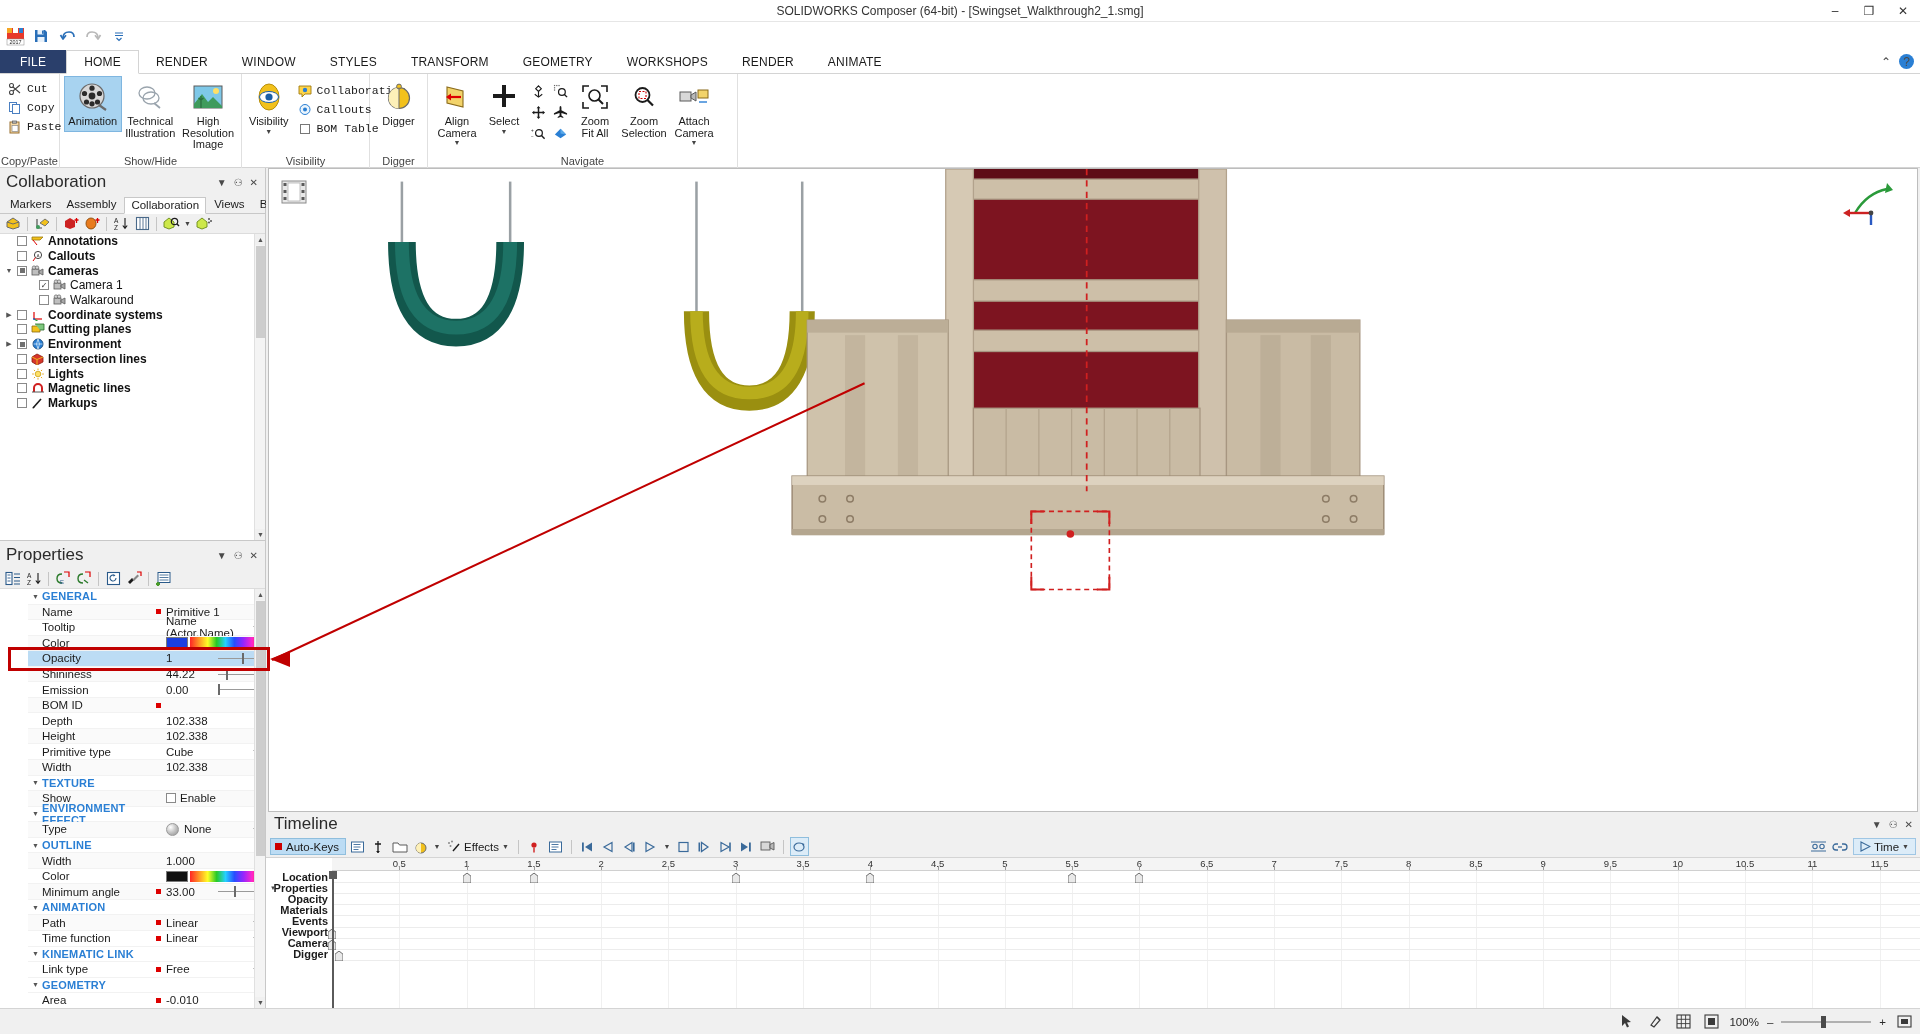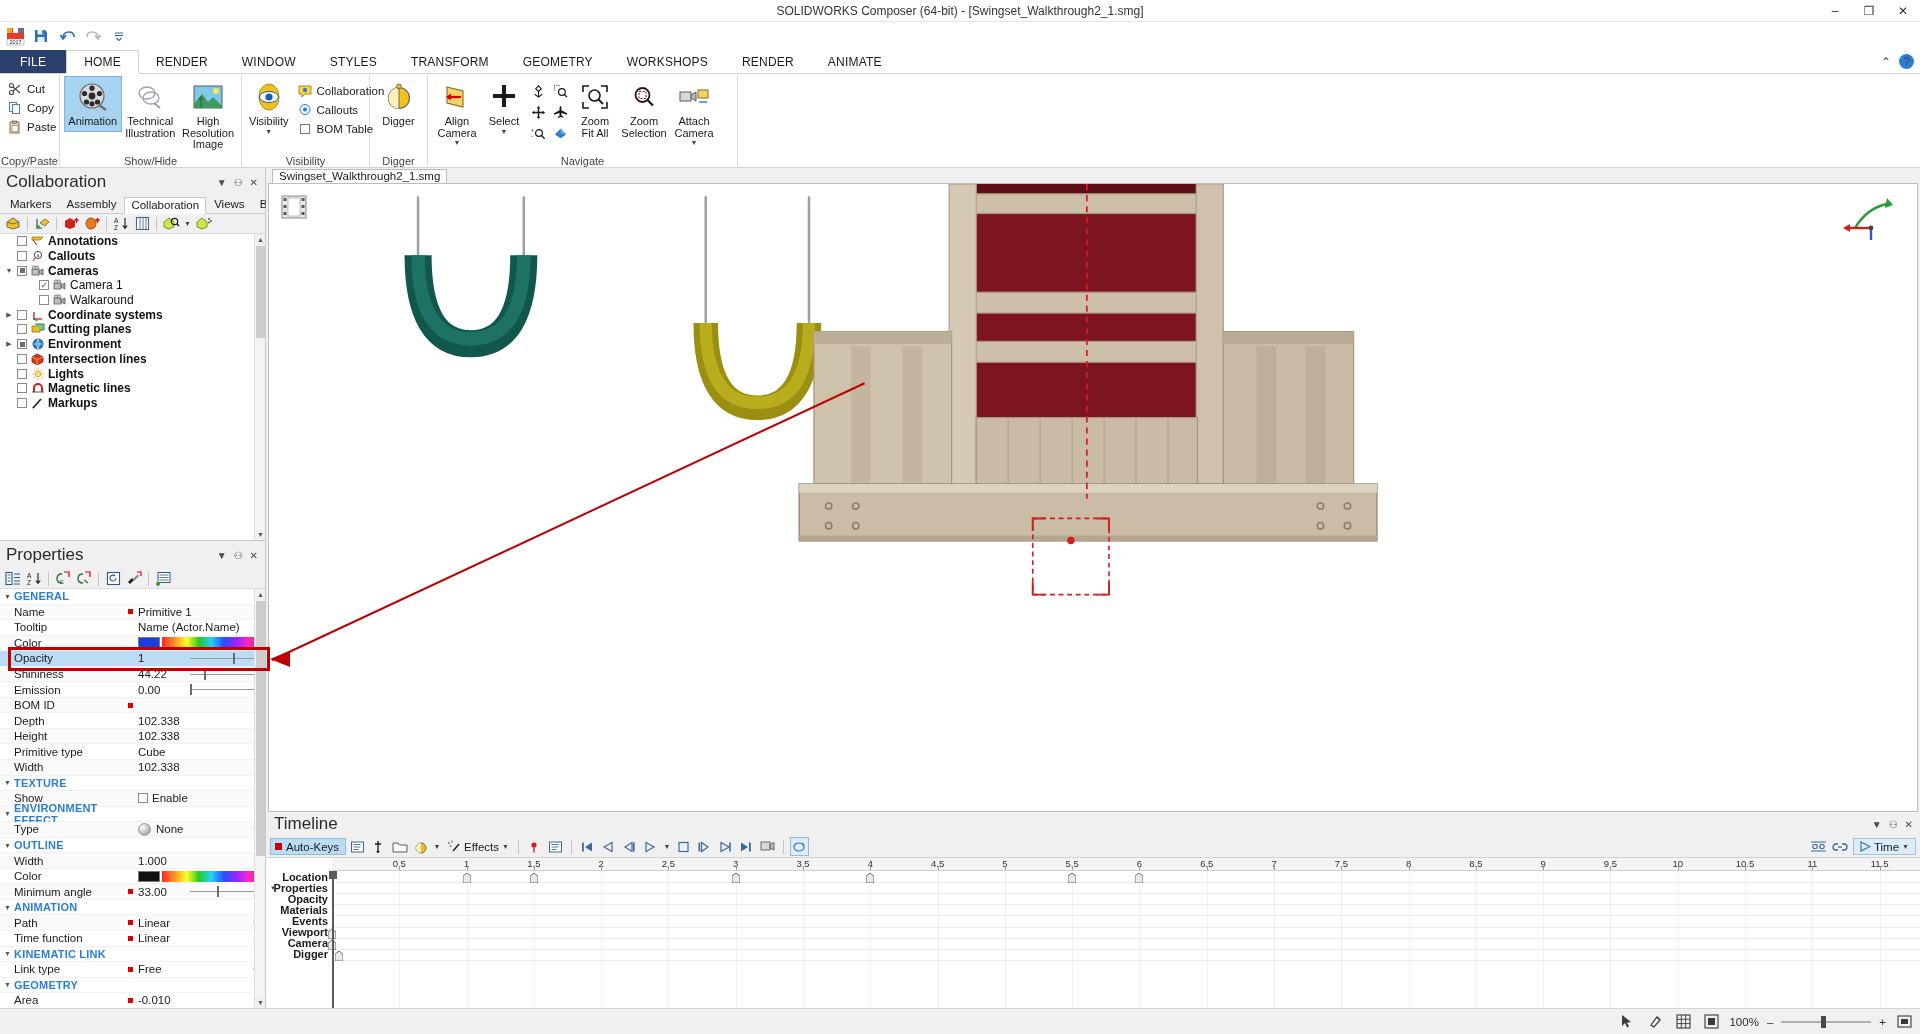--- a/index.html
+++ b/index.html
@@ -42,21 +42,21 @@
   .rgroup-body{ flex:1; display:flex; align-items:flex-start; padding:3px 5px 0 5px; gap:2px; }
   .rgroup-label{ height:14px; font-size:11px; color:#444; text-align:center; line-height:14px; }
 
   .bigbtn{ width:64px; display:flex; flex-direction:column; align-items:center;
     padding:3px 2px; text-align:center; font-size:11px; line-height:11.5px; color:#1b1b1b; }
   .bigbtn.sel{ background:#a8d3f0; outline:1px solid #7fb6e0; }
   .bigbtn .ic{ height:34px; display:flex; align-items:center; justify-content:center; }
   .bigbtn .lbl{ margin-top:2px; }
 
   .smallcol{ display:flex; flex-direction:column; padding-top:2px; }
-  .smallbtn{ display:flex; align-items:center; gap:4px; padding:2px 4px; font-size:11.5px; height:19px; }
+  .smallbtn{ display:flex; align-items:center; gap:4px; padding:2px 4px; font-size:11.5px; height:19px;font-family:Liberation Mono, monospace; }
   .smallbtn .ic{ width:16px;height:16px;display:flex;align-items:center;justify-content:center; }
 
   .grid2{ display:grid; grid-template-columns:repeat(2,22px); grid-auto-rows:21px;
     align-content:start; padding-top:4px; }
   .gcell{ display:flex;align-items:center;justify-content:center; }
 
   .caret{ font-size:7px; line-height:7px; color:#444; }
 
   
   .main{ display:flex; height:calc(1034px - 22px - 28px - 24px - 94px - 26px); }
@@ -89,21 +89,21 @@
   .tnode .txt.child{ font-weight:normal; }
 
   .scrollv{ position:absolute; right:0; top:0; width:11px; height:100%; background:#f4f4f4;
     border-left:1px solid #e0e0e0; }
   .scrollv .thumb{ position:absolute; left:1px; width:9px; background:#cdcdcd; }
   .scrollv .arw{ position:absolute; left:0; width:11px; height:11px; font-size:7px;
     display:flex;align-items:center;justify-content:center;color:#555;background:#f0f0f0; }
 
   
   .props{ height:468px; display:flex; flex-direction:column; border-top:1px solid #c8c8c8; }
-  .proplist{ flex:1; background:#fff; overflow:hidden; position:relative; }
+  .proplist{ flex:1; background:#fff; overflow:hidden; position:relative;padding-left:28px; }
   .prow{ height:15.55px; display:flex; align-items:center; font-size:11.5px; position:relative;
     border-bottom:1px solid #f2f2f2; }
   .prow:nth-child(even){ background:#fafafa; }
   .prow .pname{ width:128px; padding-left:14px; color:#1b1b1b; }
   .prow .dot{ width:5px;height:5px;background:#d00; margin-right:5px; }
   .prow .dotsp{ width:5px; margin-right:5px; }
   .prow .pval{ flex:1; padding-right:4px; color:#1b1b1b; display:flex; align-items:center; }
   .prow.sect{ background:#fff; }
   .prow.sect .pname{ padding-left:14px; color:#2a7fd4; font-weight:bold; font-size:11px;
     letter-spacing:.2px; }
@@ -1001,23 +1001,20 @@
         <div class="scrollv">
           <div class="arw" style="top:0">▲</div>
           <div class="thumb" style="top:12px;height:255px"></div>
           <div class="arw" style="bottom:0">▼</div>
         </div>
       </div>
     </div>
   </div>
 
   <div class="centercol">
-    <div class="doctab-strip">
-      <div class="doctab">Swingset_Walkthrough2_1.smg</div>
-    </div>
 
     <div class="viewport">
       <div class="vp-inner">
         <svg width="100%" height="100%" viewBox="0 0 1290 510" preserveAspectRatio="xMidYMid meet">
           <rect width="1290" height="510" fill="#ffffff"></rect>
 
           <g>
             <path d="M96 10 L96 60" stroke="#9aa0a4" stroke-width="2"></path>
             <path d="M182 10 L182 60" stroke="#9aa0a4" stroke-width="2"></path>
             <path d="M96 58 Q96 130 139 130 Q182 130 182 58" stroke="#12574c" stroke-width="22" fill="none" stroke-linecap="butt"></path>

